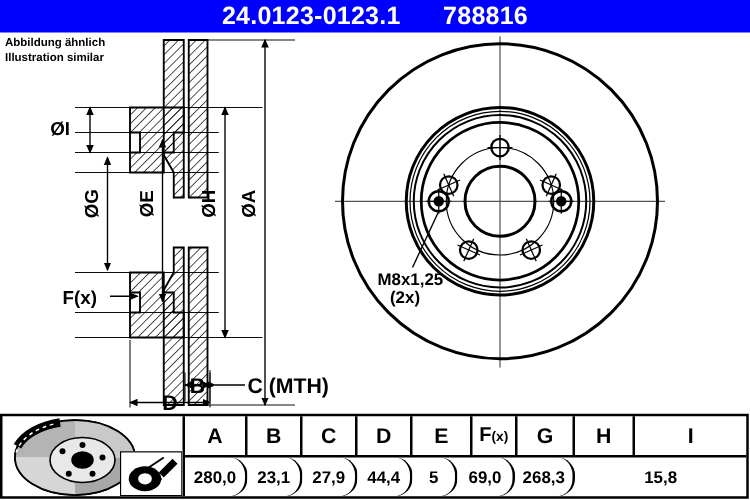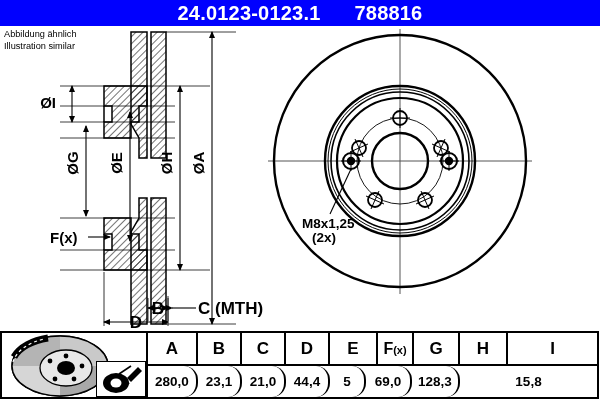--- a/index.html
+++ b/index.html
@@ -12,21 +12,21 @@
           background:#0000ff;display:flex;align-items:center;
           justify-content:center;gap:34px;}
   #header span{color:#fff;font-weight:bold;font-size:20px;
                letter-spacing:.2px;line-height:1;}
 
   
   #drawing{position:absolute;left:0;top:26px;width:600px;height:304px;}
   #drawing svg{display:block;}
 
   .note{position:absolute;left:4px;top:2px;font-size:9.2px;
-        font-weight:normal;line-height:12px;white-space:nowrap;}
+        font-weight:bold;line-height:12px;white-space:nowrap;}
 
   
   #table{position:absolute;left:0;top:331px;width:599px;height:68px;
          border:2px solid #000;box-sizing:border-box;display:flex;}
   #pic-cell{width:146px;border-right:2px solid #000;box-sizing:border-box;
             position:relative;overflow:hidden;}
   #grid{flex:1;display:flex;flex-direction:column;}
   .trow{display:flex;flex:1;}
   .trow.head{border-bottom:2px solid #000;}
   .tc{border-right:2px solid #000;box-sizing:border-box;
@@ -272,22 +272,22 @@
         <div class="tc w-f">
           <span class="fx"><span>F</span><sub>(x)</sub></span>
         </div>
         <div class="tc w-g">G</div>
         <div class="tc w-h">H</div>
         <div class="tc w-i">I</div>
       </div>
       <div class="trow data">
         <div class="tc w-a">280,0</div>
         <div class="tc w-b">23,1</div>
-        <div class="tc w-c">21,0</div>
+        <div class="tc w-c">27,9</div>
         <div class="tc w-d">44,4</div>
         <div class="tc w-f">5</div>
         <div class="tc w-g">69,0</div>
-        <div class="tc w-h">128,3</div>
+        <div class="tc w-h">268,3</div>
         <div class="tc w-i">15,8</div>
       </div>
     </div>
   </div>
 </div>
 
 </body></html>

